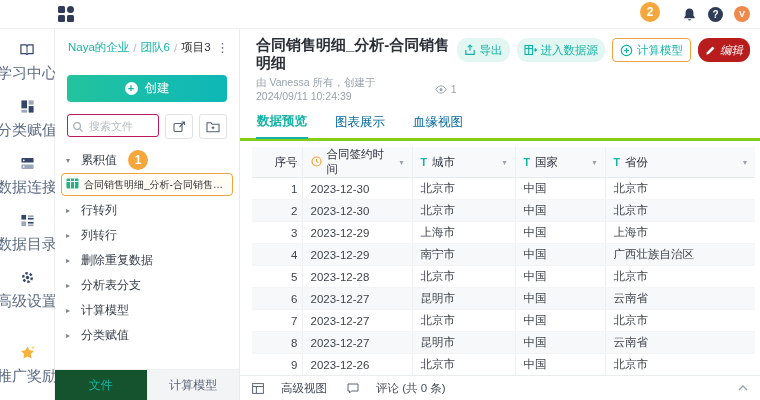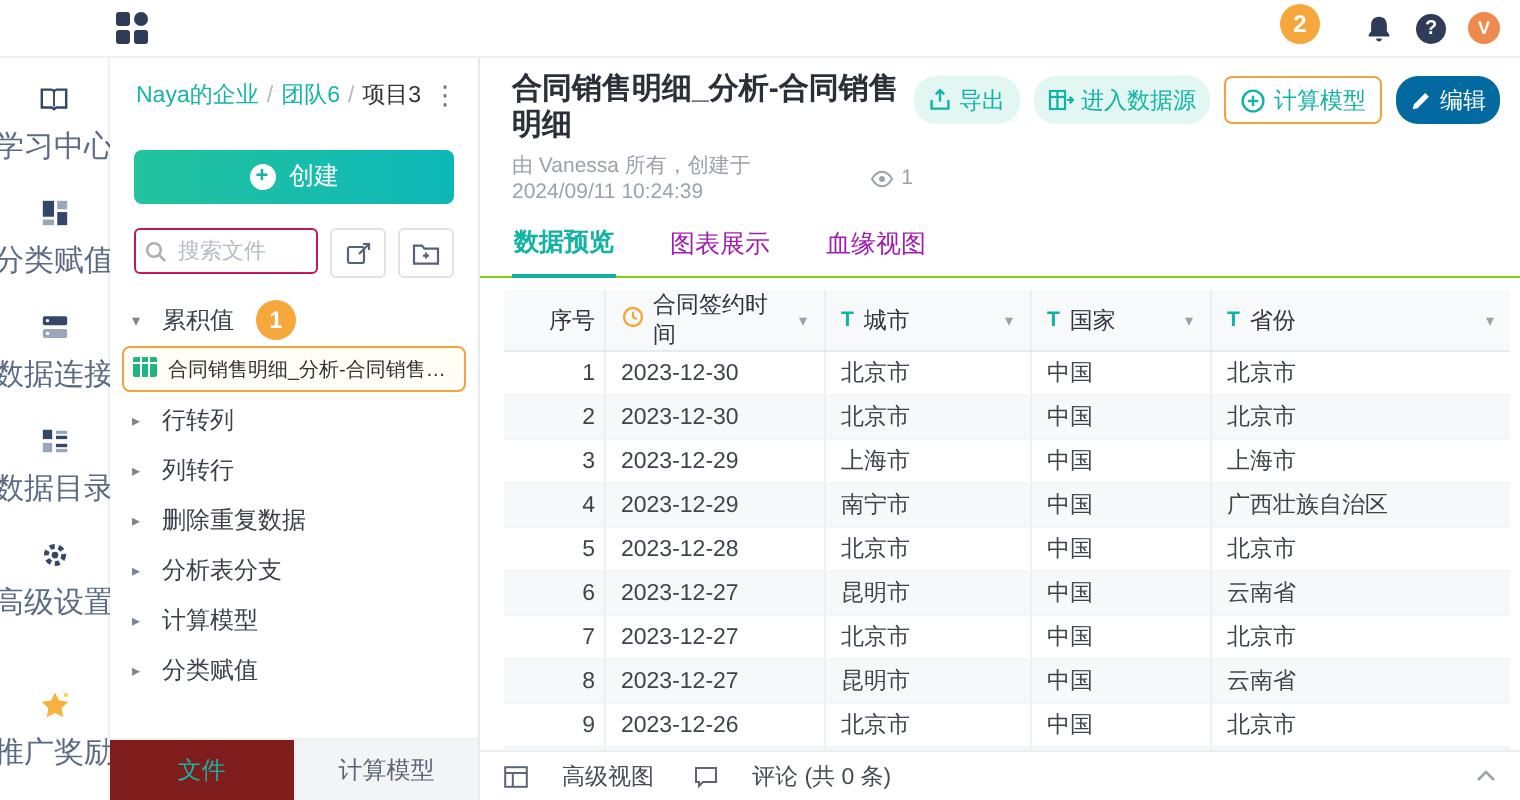--- a/index.html
+++ b/index.html
@@ -40,35 +40,35 @@
   .search-input::placeholder{color:#b6bcc4;}
   .search-mag{position:absolute;left:5px;top:5px;pointer-events:none;}
   .side-ibtn{width:26px;height:23px;border:1px solid #dfe2e6;border-radius:3px;background:#fff;display:flex;align-items:center;justify-content:center;cursor:pointer;}
   .tree{margin-top:9px;font-size:12px;}
   .tree-row{height:25px;display:flex;align-items:center;padding:0 11px;gap:7px;color:#3a414b;cursor:pointer;}
   .tree-caret{font-size:8px;color:#7c8591;width:8px;}
   .tree-child{margin:0 6px 2px;height:21px;border:1.5px solid #f0a43d;border-radius:4px;background:#fffdf6;display:flex;align-items:center;gap:5px;padding:0 4px;font-size:10px;color:#333;cursor:pointer;}
   .tree-child .lbl{white-space:nowrap;overflow:hidden;text-overflow:ellipsis;}
   .side-tabs{position:absolute;bottom:0;left:0;right:0;height:30px;display:flex;border-top:1px solid #eceef1;}
   .side-tab{flex:1;display:flex;align-items:center;justify-content:center;font-size:12px;cursor:pointer;background:#f3f4f6;color:#5b6577;}
-  .side-tab.active{color:#13b5a6;background:#7f1d1d;}
+  .side-tab.active{color:#13b5a6;background:#14532d;}
   .side-tab + .side-tab{border-left:1px solid #eceef1;}
 
   
   .main{position:absolute;top:28px;left:240px;right:0;bottom:0;background:#fff;}
   .m-header{display:flex;justify-content:space-between;align-items:flex-start;padding:8px 10px 0 16px;}
   .m-title{font-size:15px;font-weight:bold;color:#2b3038;line-height:18px;}
   .m-sub{margin-top:4px;font-size:10.5px;color:#9aa2ac;display:flex;align-items:center;gap:4px;}
   .actions{display:flex;gap:7px;align-items:center;margin-top:2px;}
   .btn{height:24px;display:flex;align-items:center;gap:4px;padding:0 7px;border-radius:11px;font-size:11.5px;cursor:pointer;box-sizing:border-box;white-space:nowrap;}
   .btn-light{background:#e2f6f2;color:#12b3a4;}
   .btn-outline-orange{background:#fff;color:#12b3a4;border:1.5px solid #f0a43d;border-radius:4px;}
-  .btn-solid{background:#0369a1;color:#fff;}
-  .m-tabs{display:flex;align-items:center;padding:0 16px;margin-top:6px;border-bottom:1px solid #84cc16;}
-  .m-tab{font-size:12.5px;color:#a21caf;padding:5px 1px 7px;margin-right:26px;cursor:pointer;}
+  .btn-solid{background:#b91c1c;color:#fff;font-style:italic;}
+  .m-tabs{display:flex;align-items:center;padding:0 16px;margin-top:6px;border-bottom:3px solid #84cc16;}
+  .m-tab{font-size:12.5px;color:#0369a1;padding:5px 1px 7px;margin-right:26px;cursor:pointer;}
   .m-tab.active{color:#12b3a4;border-bottom:2px solid #12b3a4;margin-bottom:-1px;font-weight:bold;}
   .last-update{margin-left:auto;font-size:11px;color:#9aa2ac;}
   .table-wrap{margin:6px 5px 0 12px;height:241px;overflow:hidden;border-bottom:1px solid #eef0f3;}
   table{border-collapse:collapse;width:100%;table-layout:fixed;}
   th{height:26px;background:#f8f9fb;font-size:11.5px;font-weight:normal;color:#2f3540;text-align:left;padding:0 8px;border-bottom:1px solid #e6e9ed;}
   td{height:21px;font-size:11.5px;color:#3e444c;padding:0 8px;white-space:nowrap;overflow:hidden;border-bottom:1px solid #f2f4f6;}
   th + th, td + td{border-left:1px solid #edeff2;}
   tr.even td{background:#f7f8fa;}
   th.idx,td.idx{text-align:right;padding:0 4px;}
   .hflex{display:flex;align-items:center;gap:5px;}

